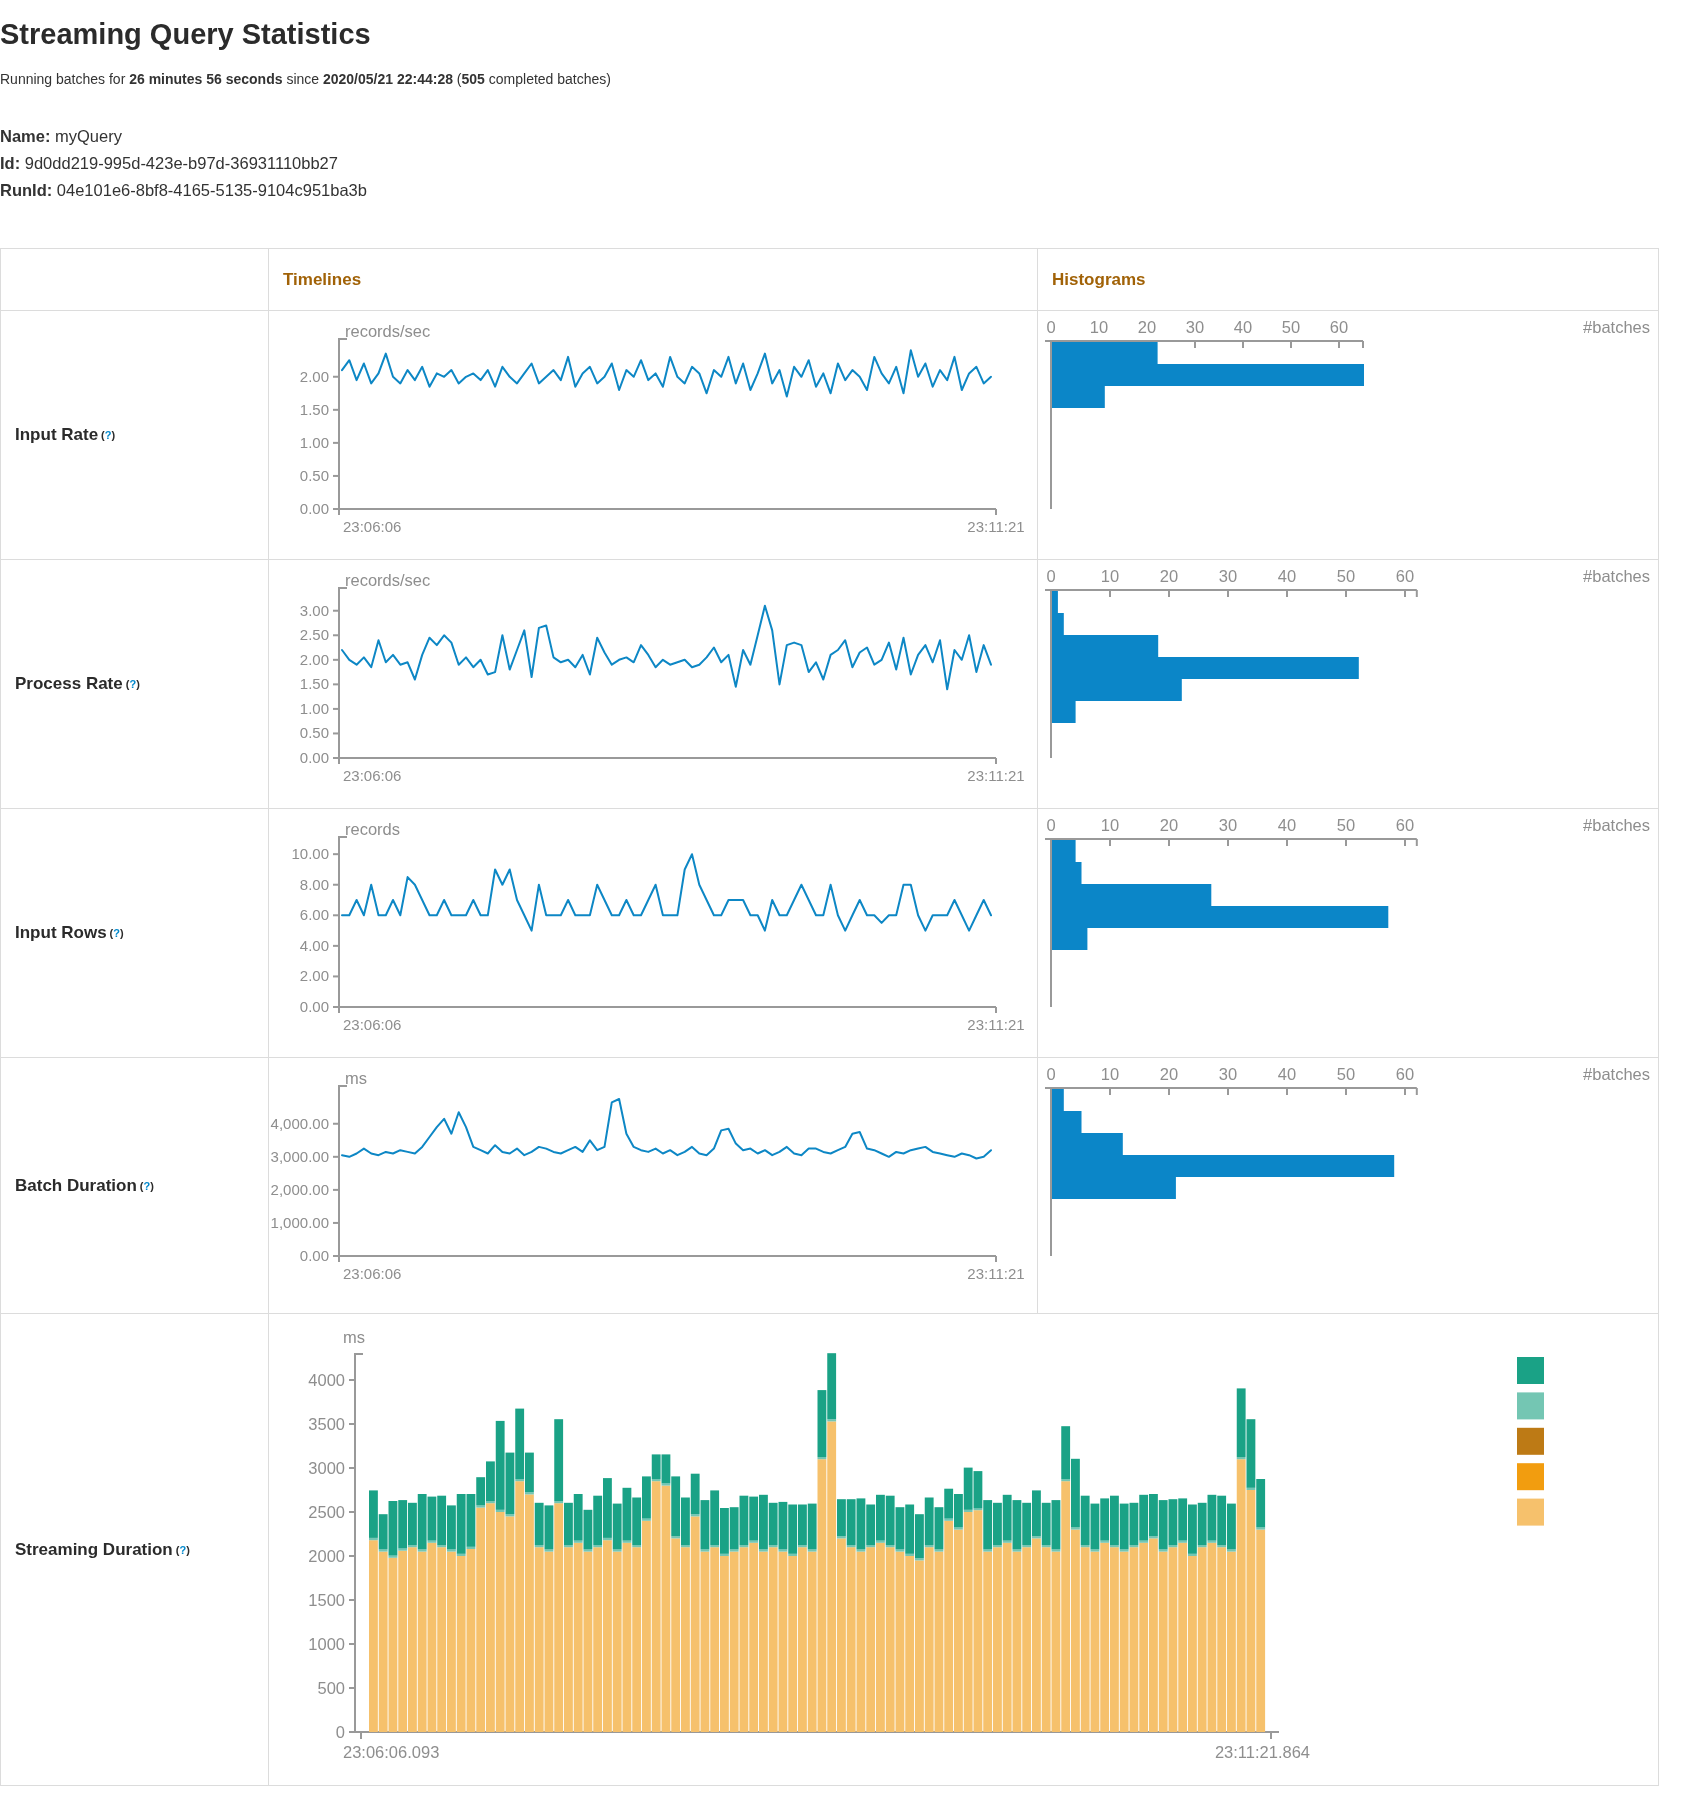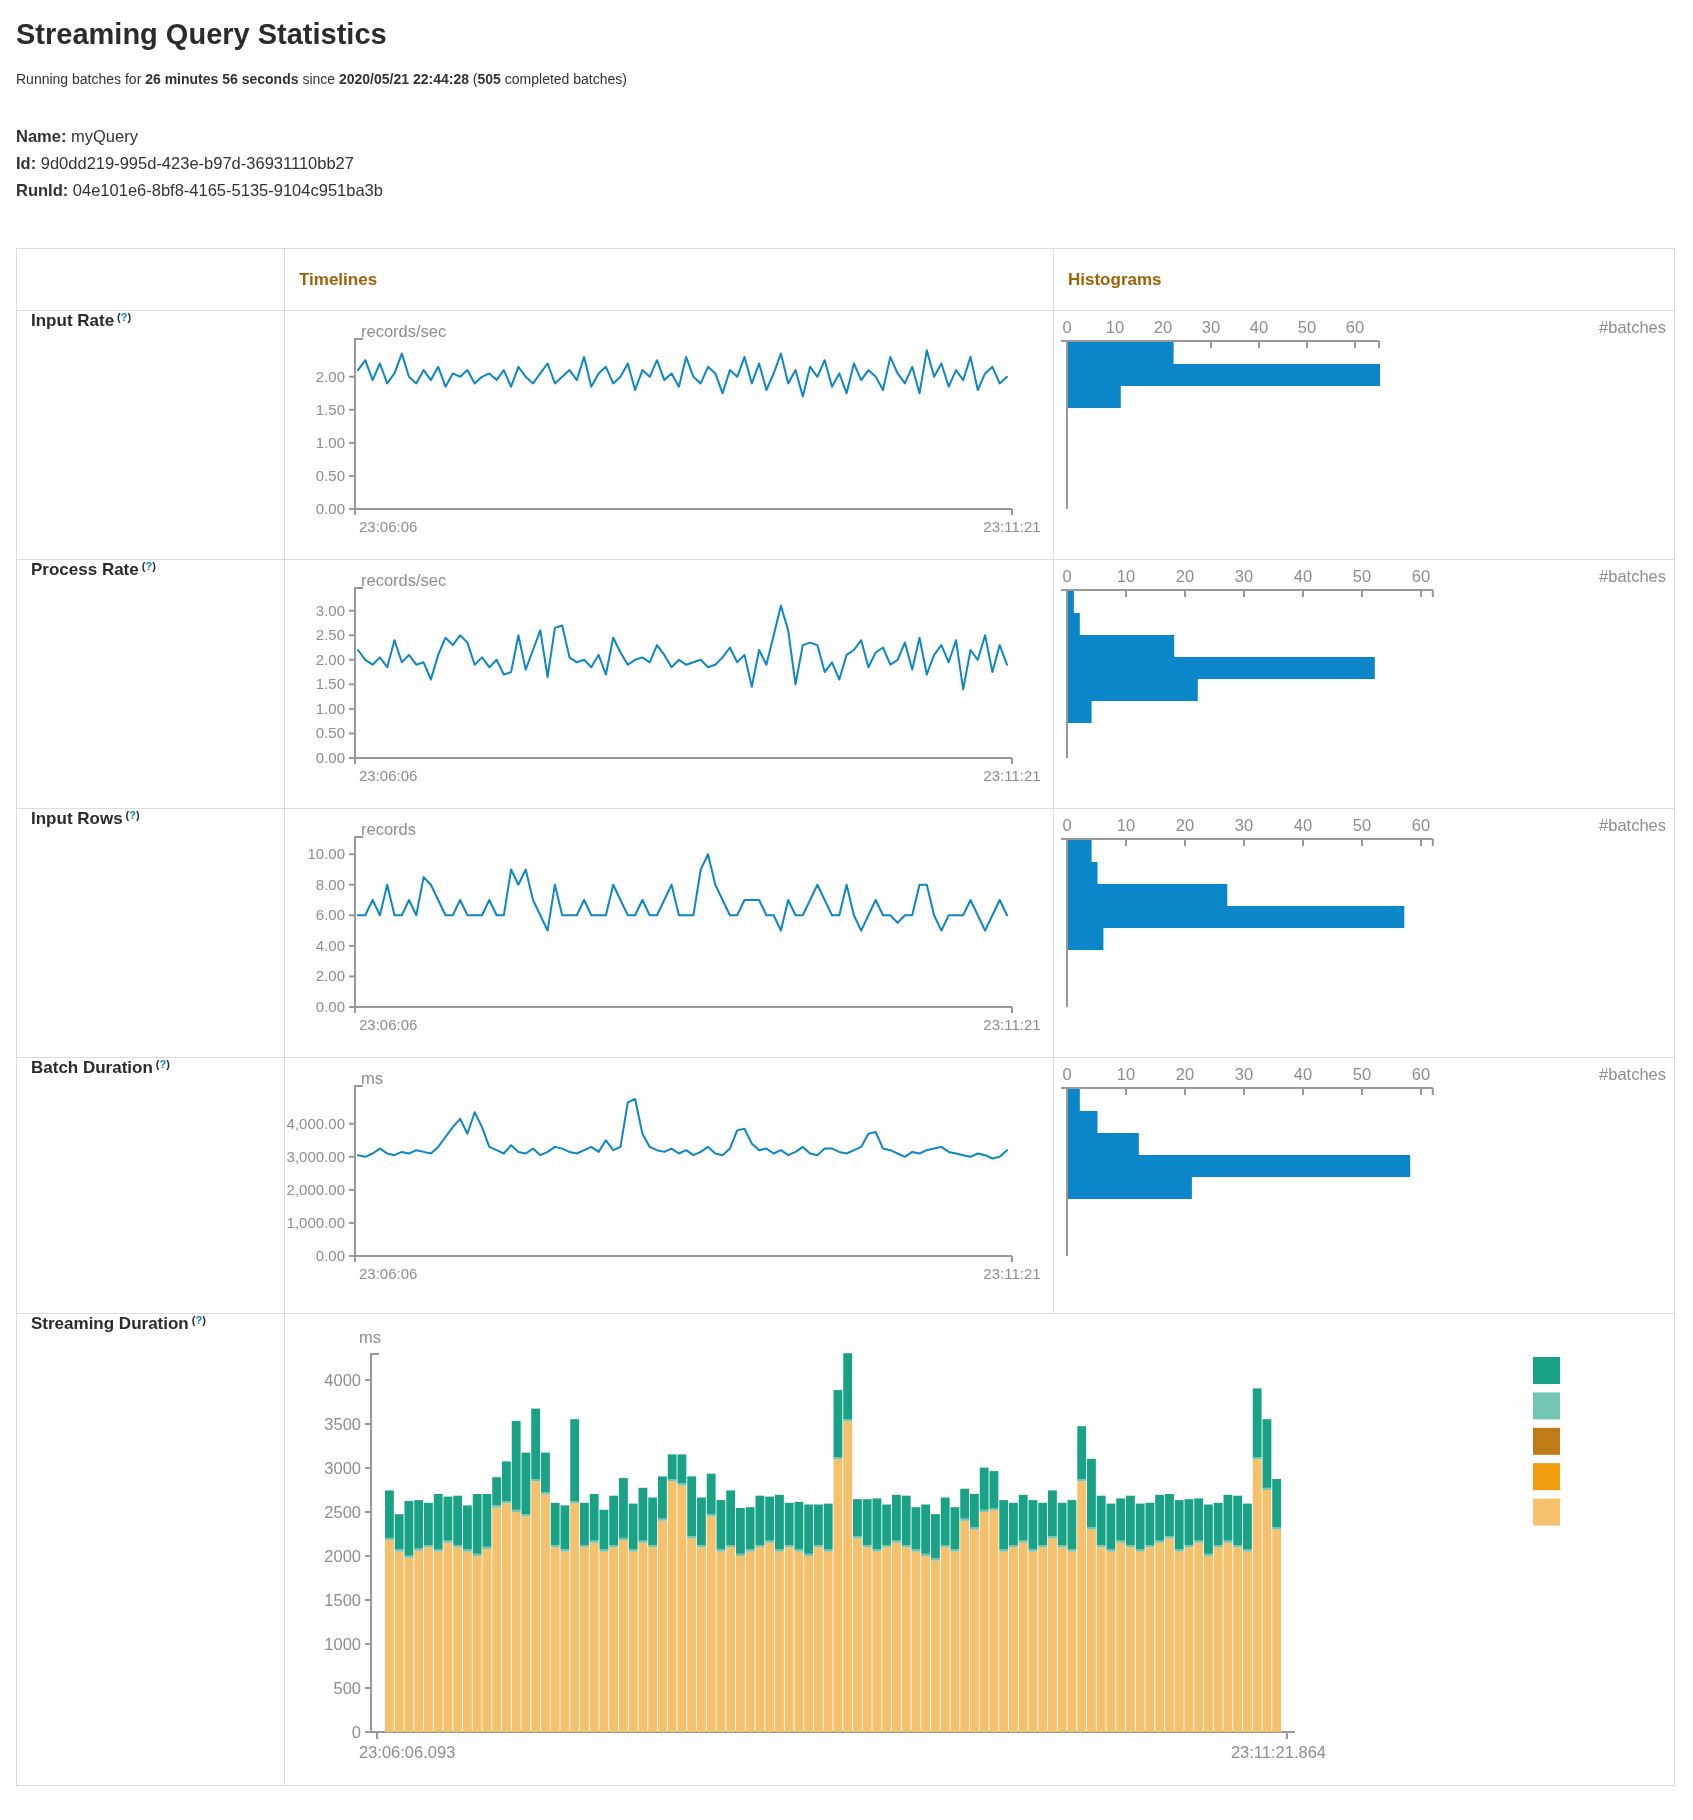--- a/index.html
+++ b/index.html
@@ -1,26 +1,26 @@
 <!DOCTYPE html>
 <html><head>
 <meta charset="utf-8">
 <style>
   html,body{margin:0;padding:0;background:#fff;}
   body{font-family:"Liberation Sans",sans-serif;color:#333;width:1693px;height:1820px;overflow:hidden;}
-  .page{padding-left:16px;width:1670px;}
+  .page{width:1670px;}
   h1.title{font-size:29px;font-weight:700;margin:18px 0 0 0;color:#2b2b2b;}
   .subtitle{margin:20px 0 0 0;font-size:14px;color:#333;}
   .subtitle b{font-weight:700;}
   .meta{margin-top:36px;font-size:16.5px;line-height:27px;}
   .meta b{font-weight:700;}
   .stats-table{margin-top:44px;display:grid;grid-template-columns:268px 769px 621px;grid-template-rows:62px 249px 249px 249px 256px 472px;border-top:1px solid #dcdcdc;border-left:1px solid #dcdcdc;width:1658px;}
   .cell{border-right:1px solid #dcdcdc;border-bottom:1px solid #dcdcdc;overflow:hidden;background:#fff;}
   .head{display:flex;align-items:center;padding-left:14px;font-weight:700;font-size:17px;color:#a16207;}
-  .label-cell{display:flex;align-items:flex-start;padding-left:14px;font-weight:700;font-size:17px;color:#2b2b2b;}
+  .label-cell{display:flex;align-items:center;padding-left:14px;font-weight:700;font-size:17px;color:#2b2b2b;}
   sup.help{font-size:11px;font-weight:700;margin-left:3px;cursor:pointer;}
   sup.help .q{color:#0088cc;}
   .chart-cell{padding:2px 0 0 0;}
   .span2{grid-column:2/4;}
   svg text{font-family:"Liberation Sans",sans-serif;}
   .tick-text{fill:#8e8e8e;font-size:15px;}
   .tick-text-lg{fill:#8e8e8e;font-size:16.5px;}
 </style>
 </head>
 <body>

